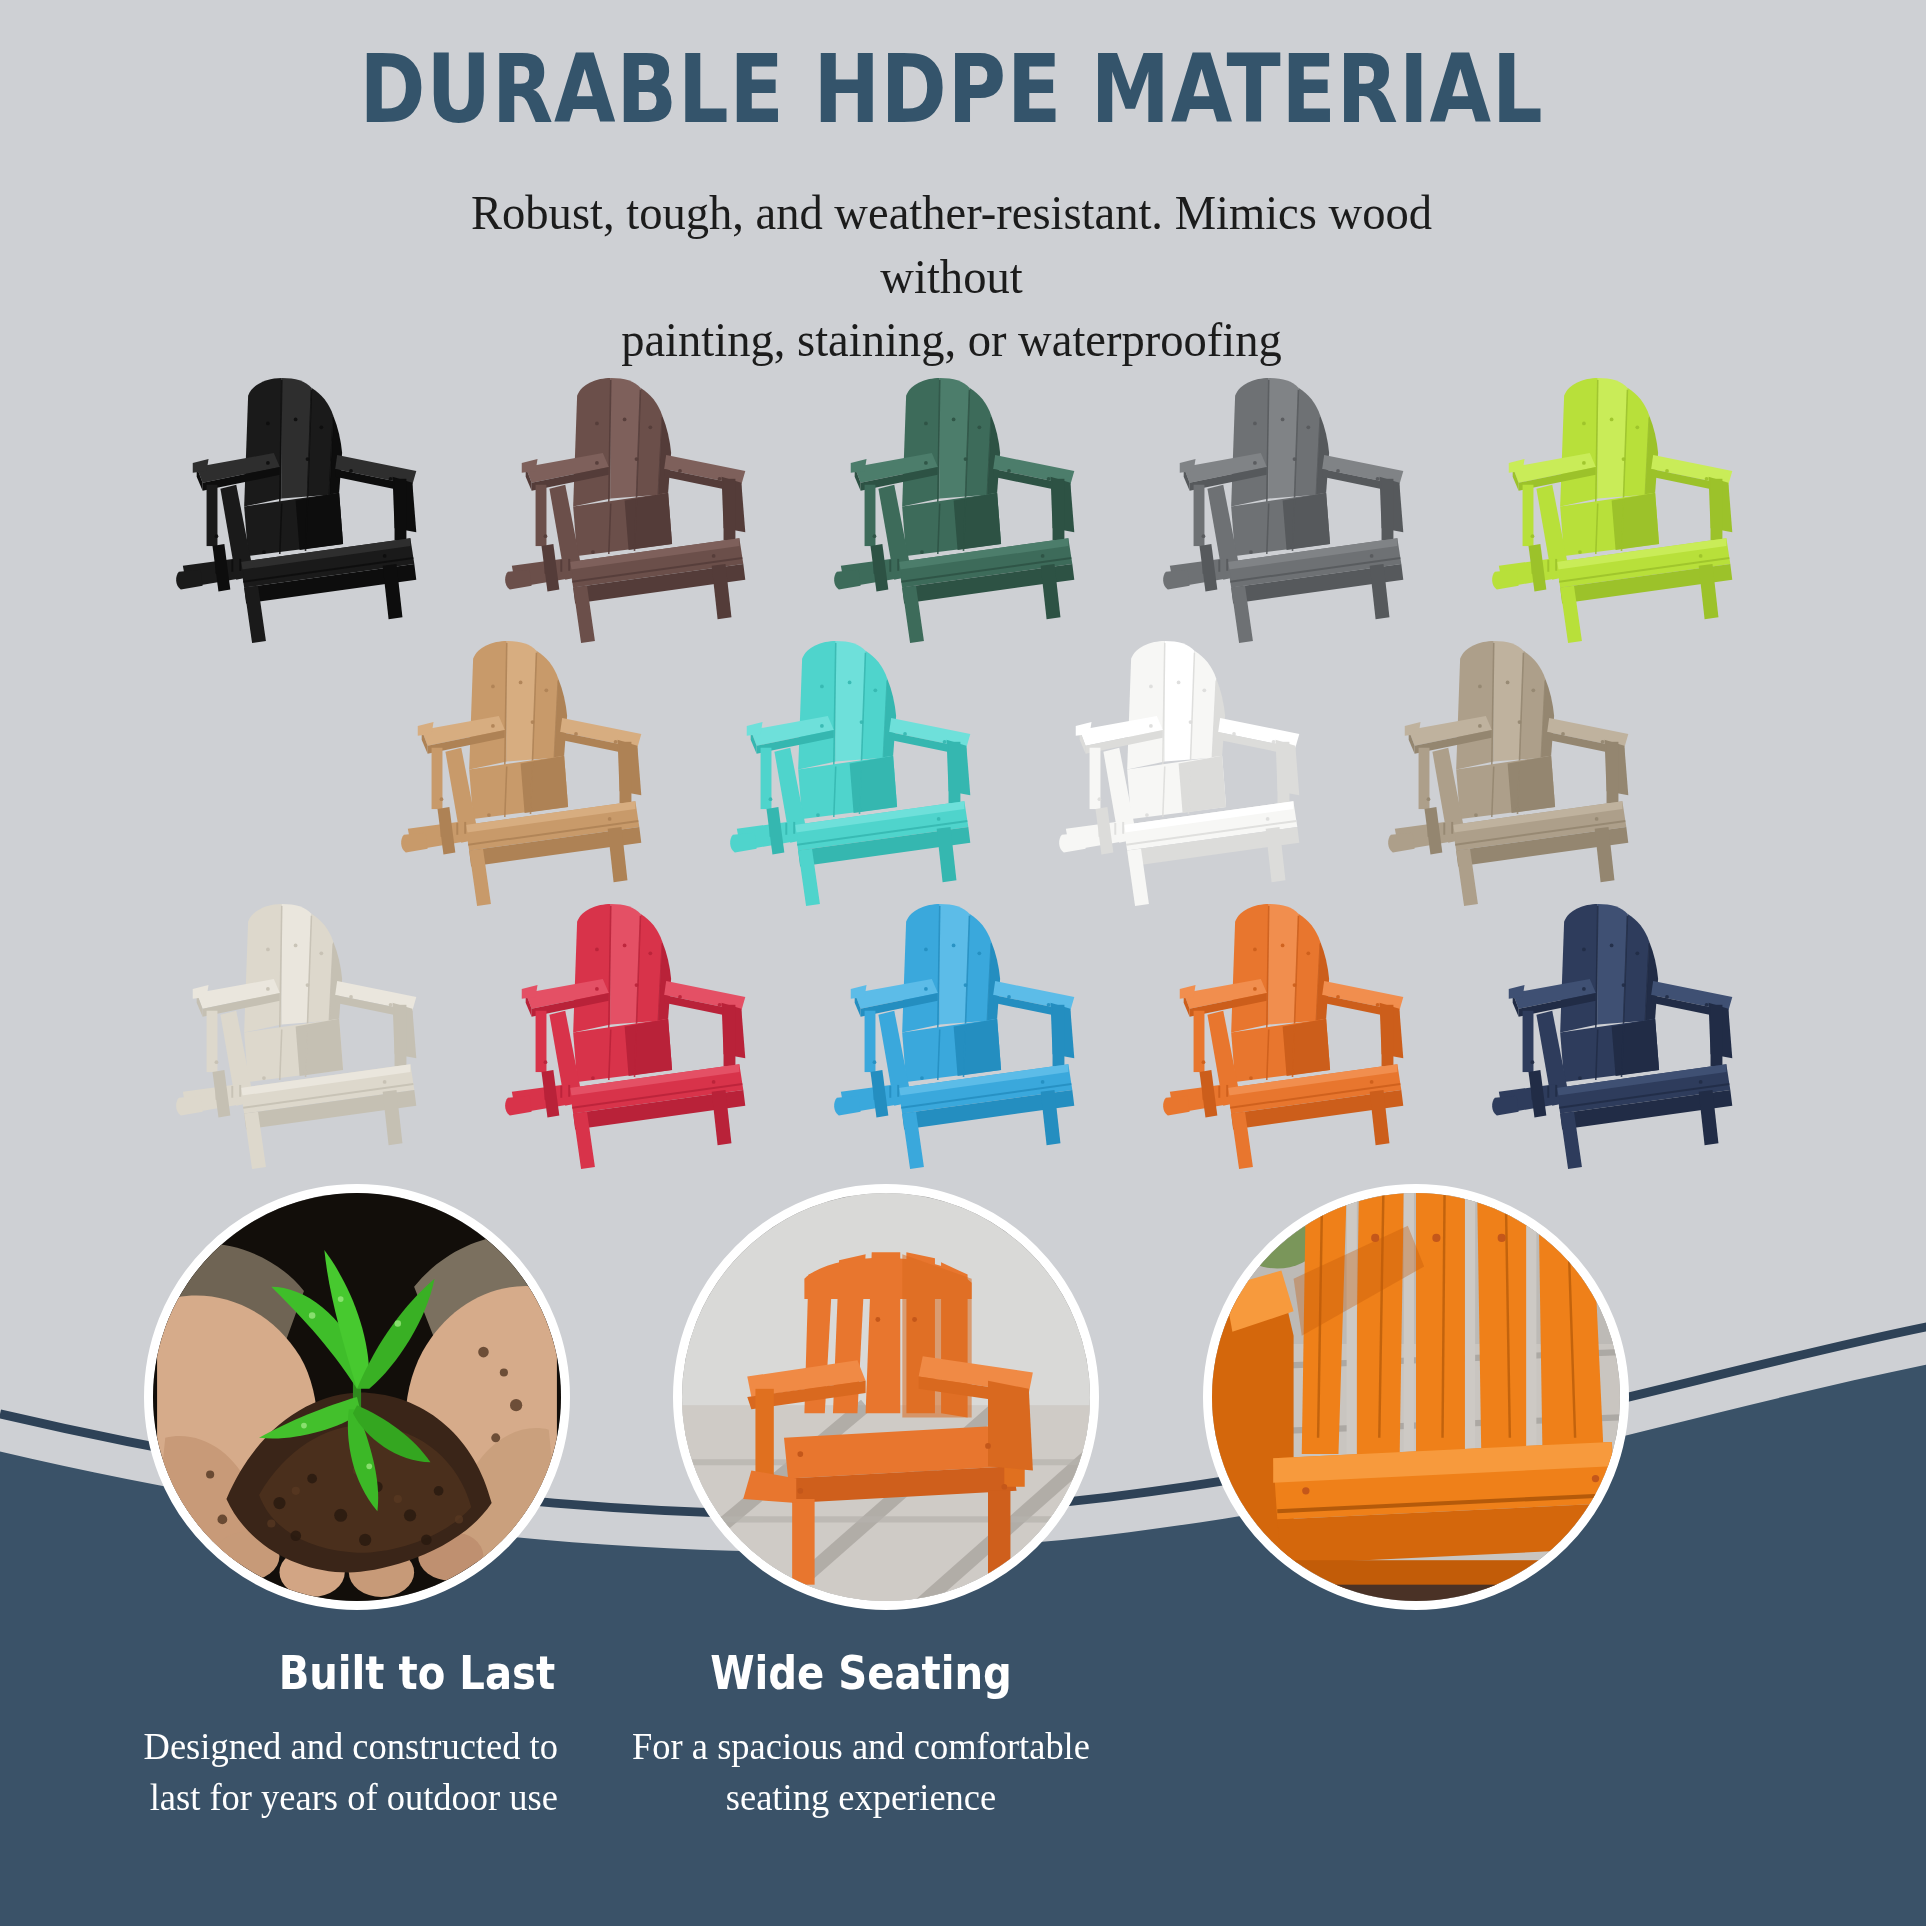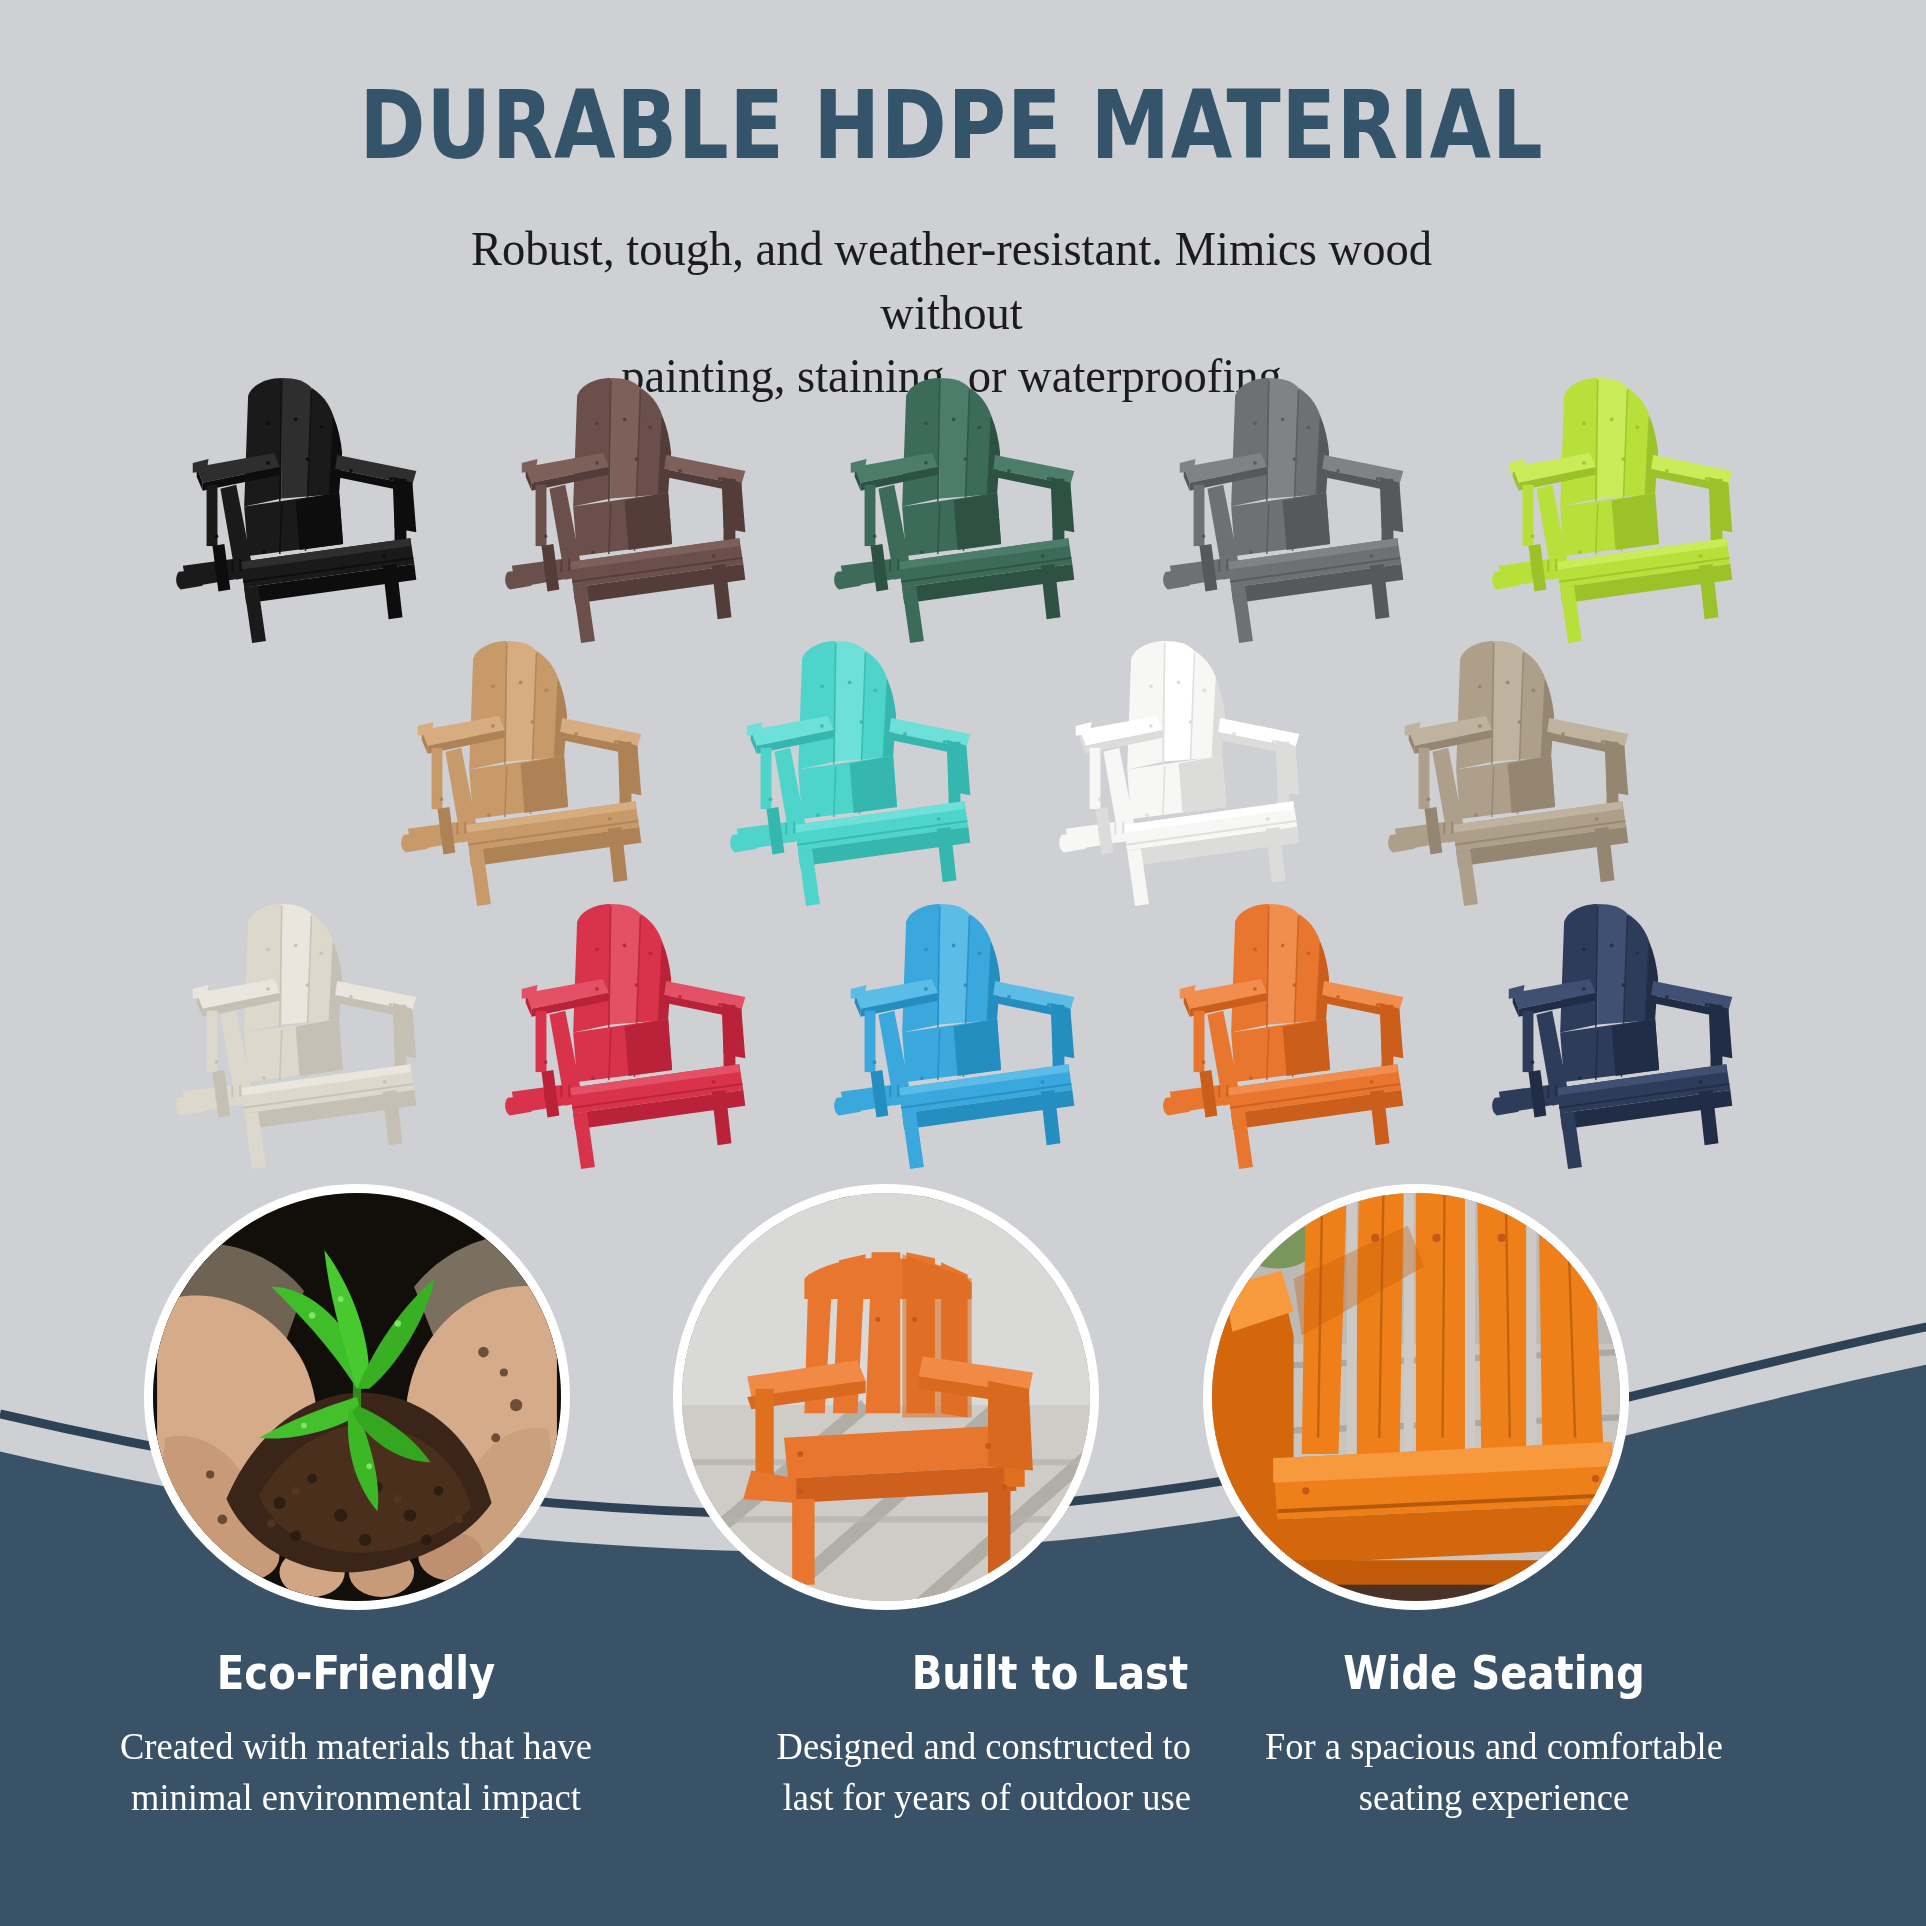--- a/index.html
+++ b/index.html
@@ -24,21 +24,21 @@
     background: #ced0d4;
     overflow: hidden;
   }
 
   
   .header {
     position: absolute;
     top: 0; left: 0;
     width: 1903px;
     text-align: center;
-    padding-top: 78px;
+    padding-top: 42px;
   }
 
   .headline {
     font-family: "Liberation Sans Narrow", "DejaVu Sans Condensed", "Liberation Sans", sans-serif;
     font-weight: 700;
     font-size: 95px;
     letter-spacing: 1px;
     color: #34546b;
     line-height: 1.0;
     transform: scaleX(0.93);
@@ -1042,27 +1042,20 @@
             <circle cx="110" cy="22" r="2"></circle>
             <circle cx="142" cy="22" r="2"></circle>
           <circle cx="46" cy="146" r="1.8"></circle>
             <circle cx="188" cy="140" r="1.8"></circle>
         </g>
       </svg>
     </div>
   </div>
 
   <div class="features">
-    <div class="feature f1">
-      <div class="feature-title">Eco-Friendly</div>
-      <div class="feature-desc">
-        <div>Created with materials that have</div>
-        <div>minimal environmental impact</div>
-      </div>
-    </div>
     <div class="feature f2">
       <div class="feature-title">Built to Last</div>
       <div class="feature-desc">
         <div>Designed and constructed to</div>
         <div>last for years of outdoor use</div>
       </div>
     </div>
     <div class="feature f3">
       <div class="feature-title">Wide Seating</div>
       <div class="feature-desc">

